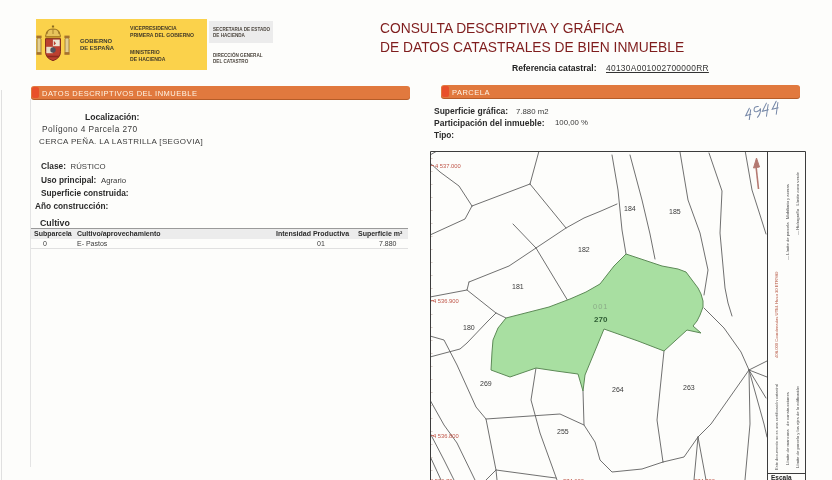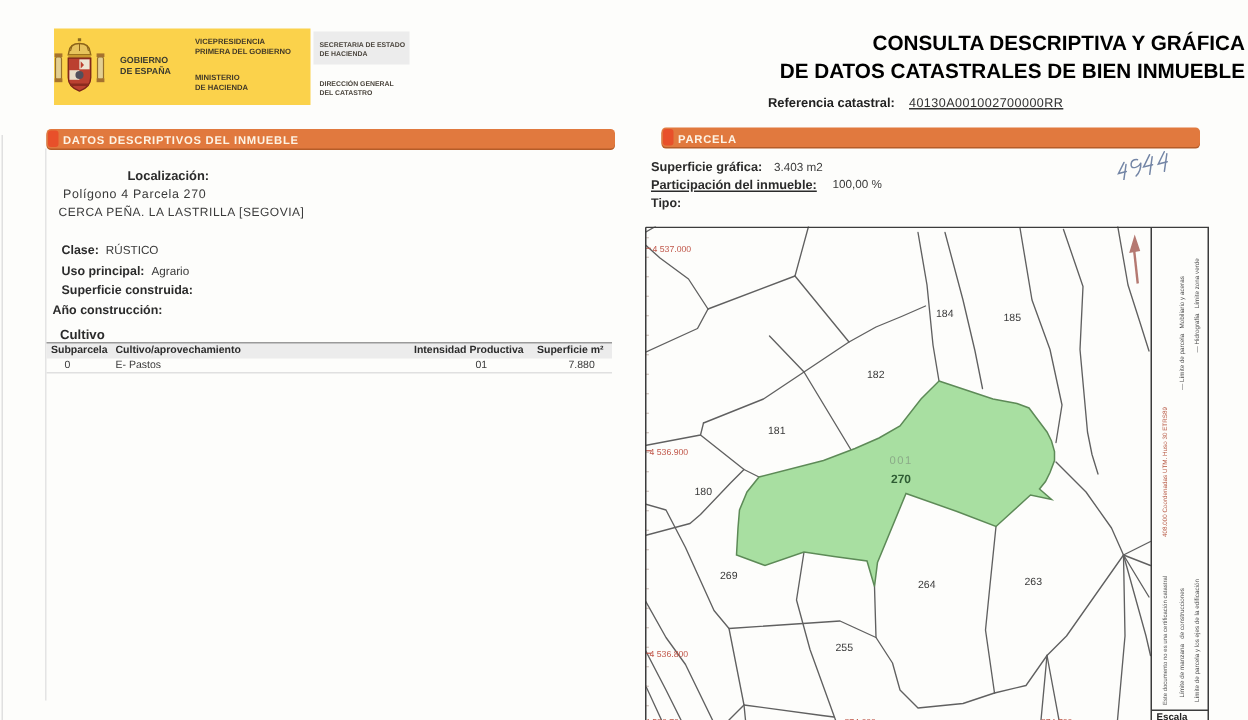--- a/index.html
+++ b/index.html
@@ -1,20 +1,20 @@
 <!DOCTYPE html>
 <html><head>
 <meta charset="utf-8">
 <style>
 html,body{margin:0;padding:0;}
 body{width:832px;height:480px;background:#fdfdfb;font-family:"Liberation Sans",sans-serif;position:relative;overflow:hidden;}
 .abs{position:absolute;}
 .bar{position:absolute;height:13px;background:#e1793e;border-radius:3px;box-shadow:0 1px 0 #b55c28;}
 .bar .cap{position:absolute;left:1px;top:1px;width:7px;height:11px;background:#e8502a;border-radius:2px;}
-.bar .t{position:absolute;left:11px;top:2.5px;color:#fdf3e4;font-size:7.5px;font-weight:bold;letter-spacing:.5px;white-space:nowrap;text-align:right;}
+.bar .t{position:absolute;left:11px;top:2.5px;color:#fdf3e4;font-size:7.5px;font-weight:normal;letter-spacing:.5px;white-space:nowrap;text-align:right;}
 .lbl{font-weight:bold;color:#2b2b2b;}
 .val{color:#3a3a3a;}
 </style>
 </head>
 <body>
 
 <div class="abs" style="left:1px;top:90px;width:1px;height:390px;background:#e0e0e0;"></div>
 
 <div class="abs" style="left:36px;top:19px;width:171px;height:51px;background:#fbd24b;"></div>
 
@@ -40,21 +40,21 @@
 <div class="abs" style="left:80px;top:38px;font-size:5.9px;font-weight:bold;color:#3c3c30;line-height:7.4px;">GOBIERNO<br>DE ESPAÑA</div>
 
 <div class="abs" style="left:130px;top:25px;font-size:5.1px;font-weight:bold;color:#433a28;line-height:6.6px;">VICEPRESIDENCIA<br>PRIMERA DEL GOBIERNO</div>
 <div class="abs" style="left:130px;top:49px;font-size:5.1px;font-weight:bold;color:#433a28;line-height:6.6px;">MINISTERIO<br>DE HACIENDA</div>
 
 <div class="abs" style="left:209px;top:21px;width:64px;height:22px;background:#ececec;"></div>
 <div class="abs" style="left:213px;top:27px;font-size:4.6px;font-weight:bold;color:#4c463e;line-height:5.6px;">SECRETARIA DE ESTADO<br>DE HACIENDA</div>
 
 <div class="abs" style="left:213px;top:53px;font-size:4.6px;font-weight:bold;color:#4c463e;line-height:5.6px;">DIRECCIÓN GENERAL<br>DEL CATASTRO</div>
 
-<div class="abs" style="left:380px;top:19px;width:450px;text-align:right;font-size:13.8px;font-weight:bold;color:#000000;line-height:19px;">CONSULTA DESCRIPTIVA Y GRÁFICA<br>DE DATOS CATASTRALES DE BIEN INMUEBLE</div>
+<div class="abs" style="left:380px;top:19px;width:450px;text-align:left;font-size:13.8px;font-weight:normal;color:#7f1d1d;line-height:19px;">CONSULTA DESCRIPTIVA Y GRÁFICA<br>DE DATOS CATASTRALES DE BIEN INMUEBLE</div>
 
 <div class="abs" style="left:498px;top:62.5px;font-size:8.6px;font-weight:bold;color:#222;padding-left:14px;">Referencia catastral:</div>
 <div class="abs" style="left:606px;top:63px;font-size:8.4px;color:#333;letter-spacing:.3px;text-decoration:underline;">40130A001002700000RR</div>
 
 <div class="bar" style="left:31px;top:86px;width:379px;">
 <div class="cap"></div>
     <div class="t">DATOS DESCRIPTIVOS DEL INMUEBLE</div>
 </div>
 
 <div class="bar" style="left:441px;top:85px;width:359px;">
@@ -86,23 +86,23 @@
 <div class="abs lbl" style="left:276px;top:229.5px;font-size:7px;">Intensidad Productiva</div>
 <div class="abs lbl" style="left:358px;top:229.5px;font-size:7px;">Superficie m²</div>
 
 <div class="abs val" style="left:43px;top:239.5px;font-size:7px;">0</div>
 <div class="abs val" style="left:77px;top:239.5px;font-size:7px;">E- Pastos</div>
 <div class="abs val" style="left:317px;top:239.5px;font-size:7px;">01</div>
 <div class="abs val" style="left:379px;top:239.5px;font-size:7px;">7.880</div>
 <div class="abs" style="left:31px;top:248px;width:377px;height:1px;background:#e0e0e0;"></div>
 
 <div class="abs lbl" style="left:434px;top:105.5px;font-size:8.5px;">Superficie gráfica:</div>
-<div class="abs val" style="left:516px;top:106.5px;font-size:7.8px;">3.403 m2</div>
-
-<div class="abs lbl" style="left:434px;top:117.5px;font-size:8.5px;text-decoration:underline;">Participación del inmueble:</div>
+<div class="abs val" style="left:516px;top:106.5px;font-size:7.8px;">7.880 m2</div>
+
+<div class="abs lbl" style="left:434px;top:117.5px;font-size:8.5px;">Participación del inmueble:</div>
 <div class="abs val" style="left:555px;top:117.5px;font-size:7.8px;">100,00 %</div>
 
 <div class="abs lbl" style="left:434px;top:129.5px;font-size:8.3px;">Tipo:</div>
 
 <svg class="abs" style="left:741px;top:99px;" width="46" height="21" viewBox="0 0 48 22">
 <g fill="none" stroke="#7486a6" stroke-width="1.3" stroke-linecap="round" transform="rotate(-7 23 10) scale(0.8) translate(2,3)">
 <path d="M9 7 L3 16 L10 15"></path>
 <path d="M10.5 9 L7 22"></path>
 <path d="M21 6 q-5 -1 -6 3 q-1 4 3.5 3.5 q4 -.8 5 -3.5 q-.5 7 -5.5 11"></path>
 <path d="M32 3 L25.5 13 L33.5 12"></path>

